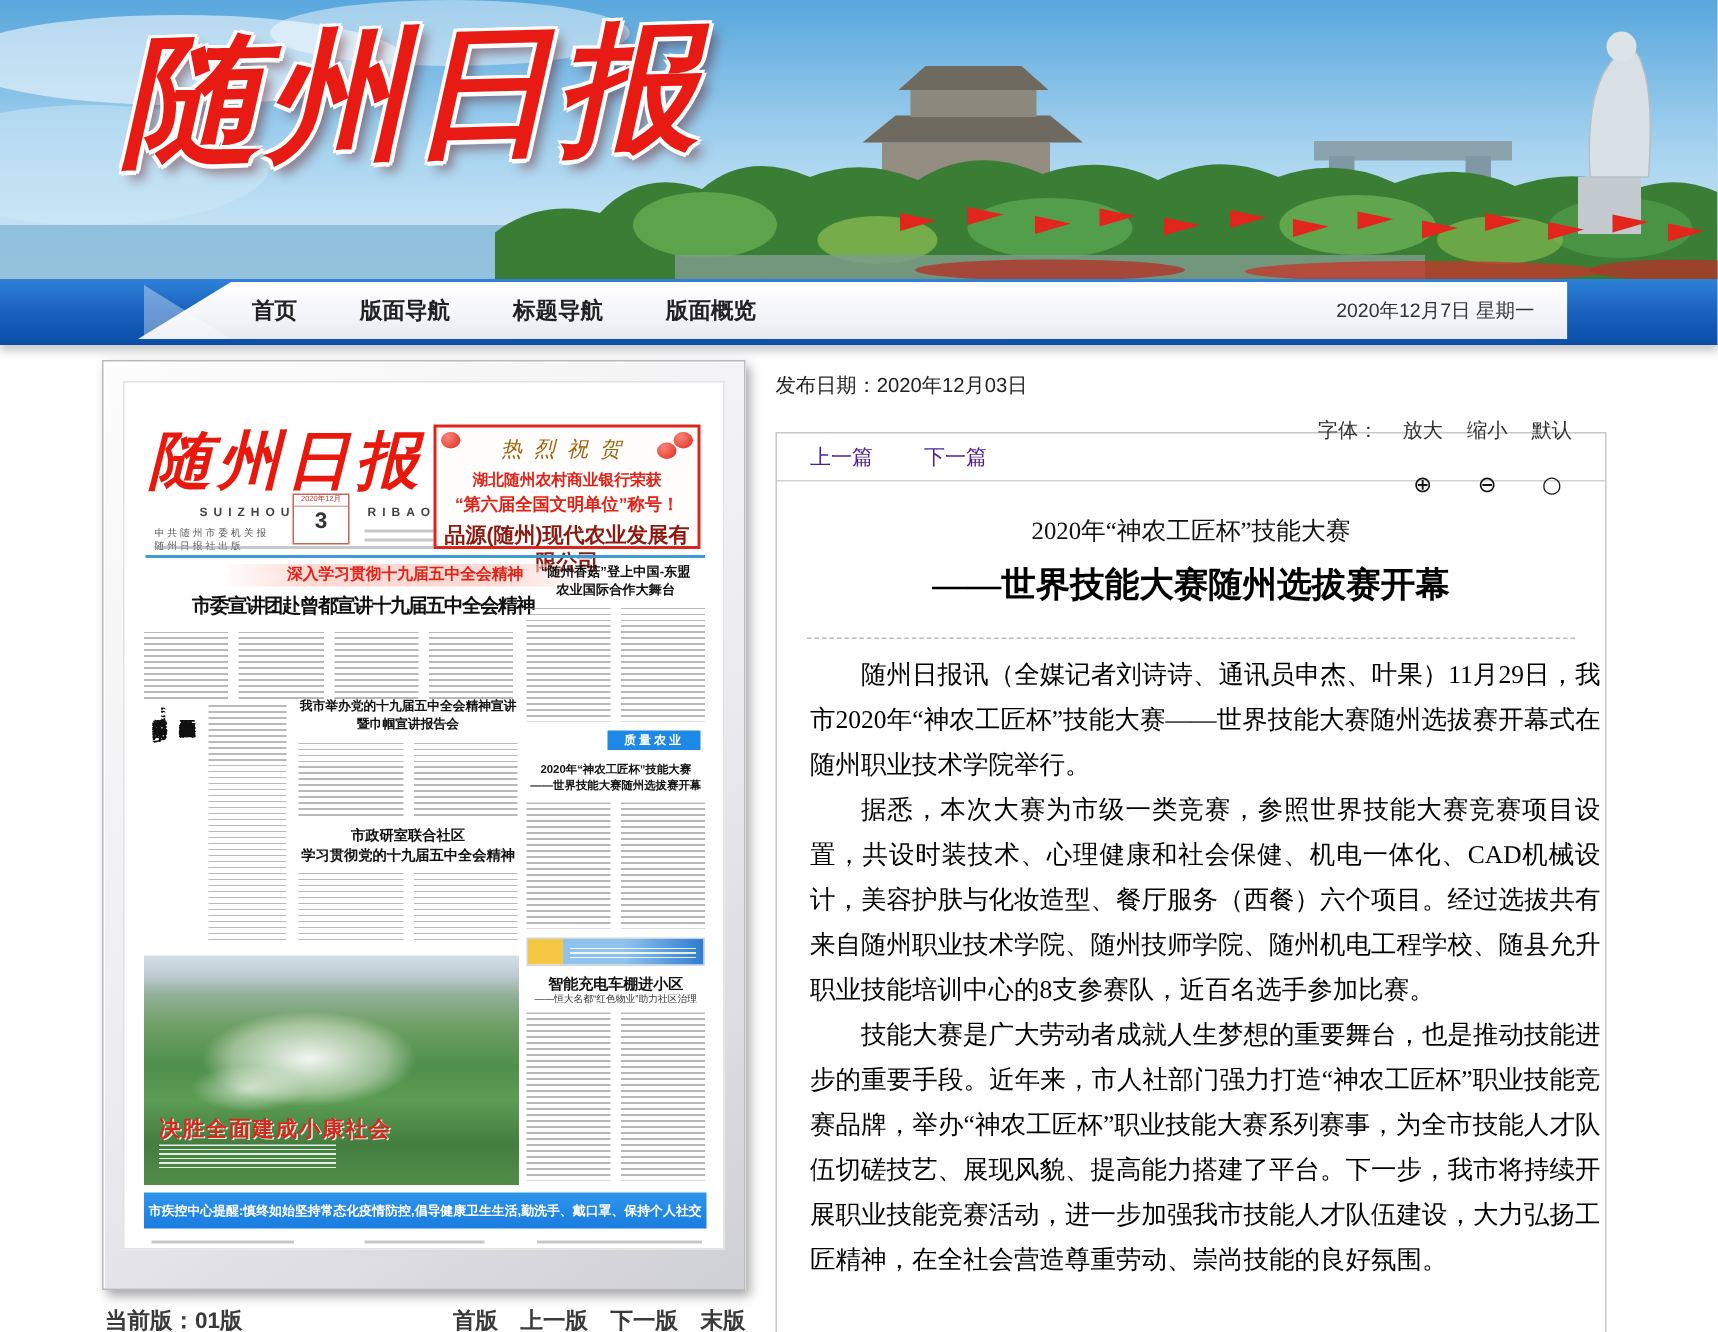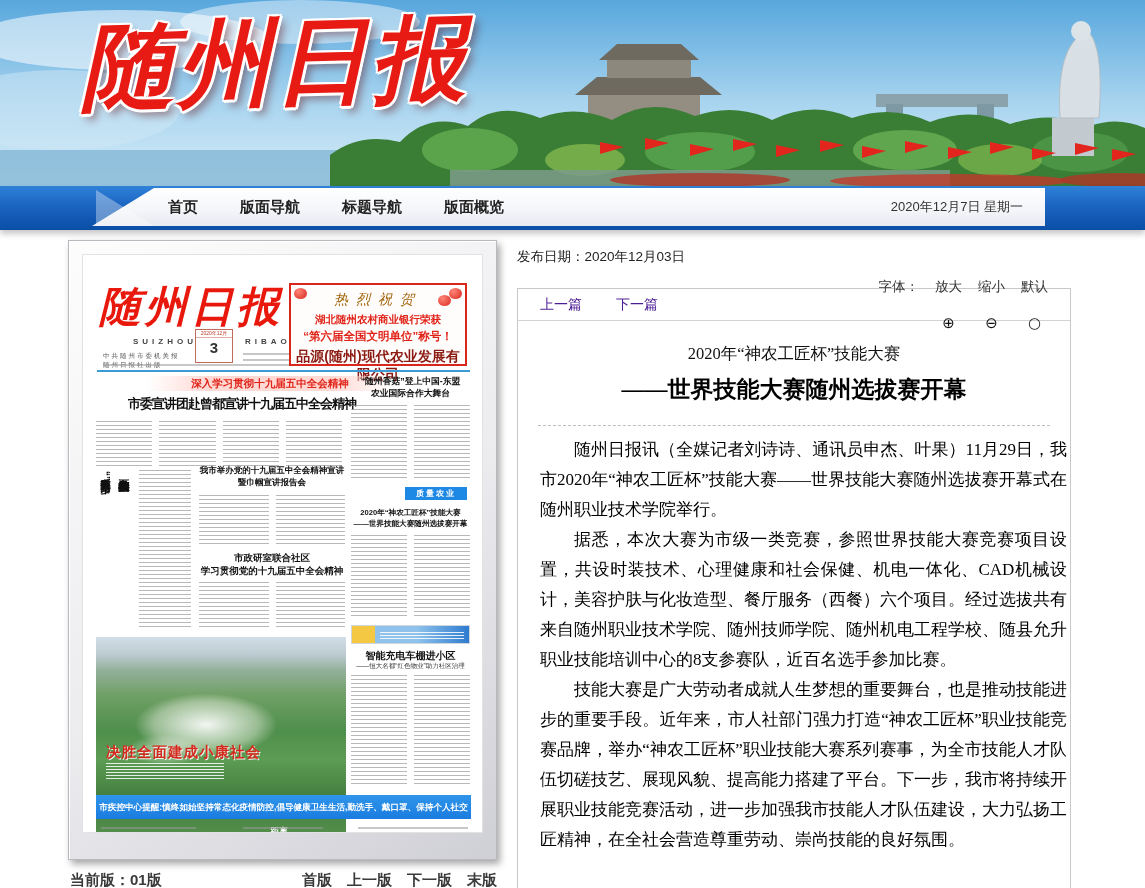--- a/index.html
+++ b/index.html
@@ -61,21 +61,21 @@
   .np-h1 { position:absolute; left:8px; top:140px; width:302px; text-align:center;
     font-size:13px; font-weight:bold; color:#101010; letter-spacing:-1px; }
   .cols { position:absolute; display:flex; gap:7px; }
   .cols > div { flex:1; }
   .ft  { background:repeating-linear-gradient(to bottom,#9a9a9a 0,#9a9a9a 1px,transparent 1px,transparent 4px); opacity:.7; }
   .vhl { position:absolute; writing-mode:vertical-rl; font-weight:bold; color:#111; }
   .np-h2 { position:absolute; left:116px; top:209px; width:146px; text-align:center;
     font-size:8.5px; font-weight:bold; color:#111; line-height:12px; }
   .np-h3 { position:absolute; left:116px; top:296px; width:146px; text-align:center;
     font-size:9.5px; font-weight:bold; color:#111; line-height:13px; }
-  .np-photo { position:absolute; left:13px; top:382px; width:250px; height:195px; overflow:hidden;
+  .np-photo { position:absolute; left:13px; top:382px; width:250px; height:153px; overflow:hidden;
     background:
       radial-gradient(ellipse 95px 42px at 44% 45%, rgba(255,255,255,.92), rgba(238,240,228,.45) 55%, transparent 75%),
       radial-gradient(ellipse 55px 22px at 28% 58%, rgba(255,255,255,.65), transparent 70%),
       linear-gradient(to bottom,#d3dee6 0%,#bccbd1 9%,#93b09b 17%,#6fa065 30%,#4f8f4d 48%,#5c9c53 63%,#447e40 82%,#538d4a 100%); }
   .np-photo-cap { position:absolute; left:10px; top:106px; font-size:14.5px; font-weight:bold; color:#d42a1e;
     letter-spacing:1px; text-shadow:1px 1px 0 rgba(255,255,255,.85); }
   .ftw { background:repeating-linear-gradient(to bottom,rgba(255,255,255,.85) 0,rgba(255,255,255,.85) 1px,transparent 1px,transparent 3px); }
   .np-rt { font-weight:bold; color:#111; text-align:center; position:absolute; }
   .np-tag { position:absolute; left:322px; top:232px; width:62px; height:13px; line-height:13px;
     background:#1e88e5; color:#fff; font-size:8px; font-weight:bold; text-align:center; letter-spacing:2px; }

